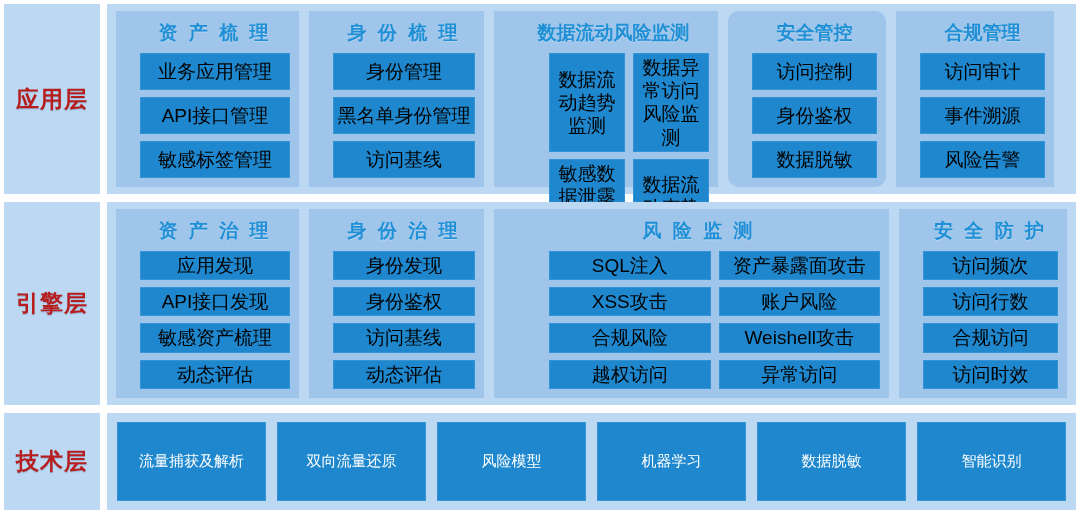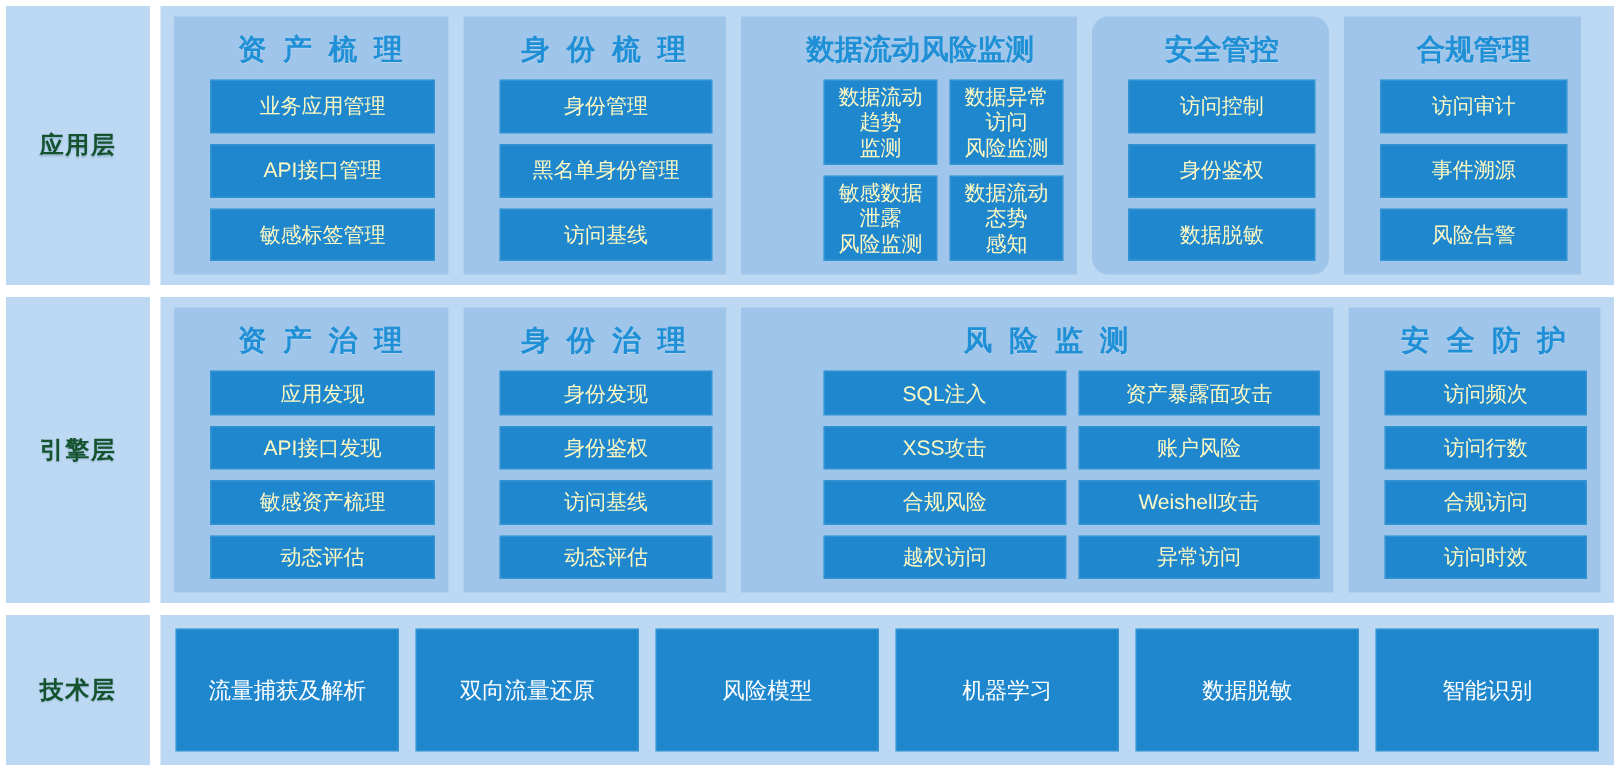--- a/index.html
+++ b/index.html
@@ -30,22 +30,22 @@
   .layer-row.tech   { height: 107px; }
 
   
   .layer-label {
     width: 96px;
     flex: 0 0 96px;
     background: #bcd8f2;
     display: flex;
     align-items: center;
     justify-content: center;
-    color: #14532d;
-    font-size: 16px;
+    color: #b91c1c;
+    font-size: 23px;
     font-weight: bold;
     letter-spacing: 1px;
     text-shadow: 0 1px 1px rgba(80,120,160,0.35);
   }
 
   
   .layer-body {
     flex: 1 1 auto;
     background: #bcd8f2;
     display: flex;
@@ -89,22 +89,22 @@
     display: grid;
     grid-template-columns: 1fr 1fr;
     grid-auto-rows: 1fr;
     gap: 7px 8px;
     margin-left: 31px;
   }
 
   
   .item {
     background: #1e87ce;
-    color: #fef9c3;
-    font-size: 14px;
+    color: #000000;
+    font-size: 19px;
     display: flex;
     align-items: center;
     justify-content: center;
     text-align: center;
     line-height: 1.22;
     padding: 3px 4px;
     flex: 1 1 0;
     white-space: pre-line;
     box-shadow: inset 0 0 0 1px rgba(255,255,255,0.10);
   }

